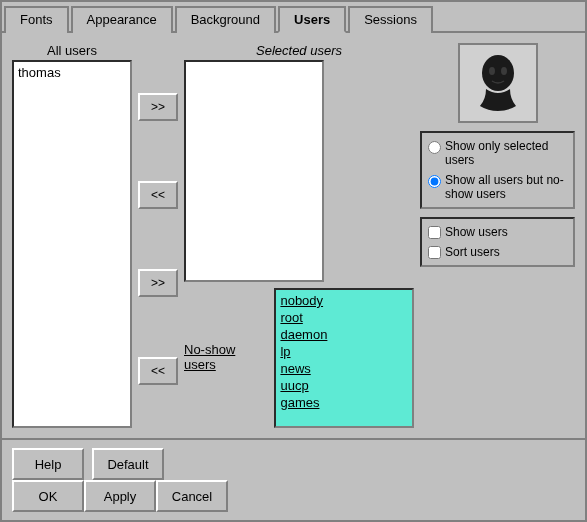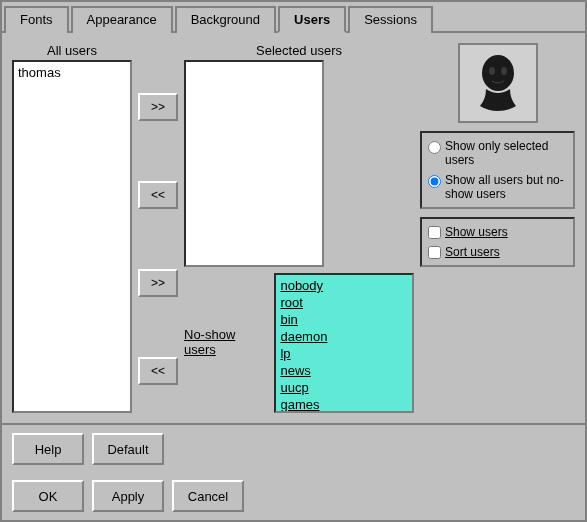--- a/index.html
+++ b/index.html
@@ -84,20 +84,21 @@
       font-size: 12px;
       display: flex;
       align-items: center;
       justify-content: center;
     }
 
     .selected-users-area {
       display: flex;
       flex-direction: column;
       flex: 1;
+      font-style: italic;
     }
 
     .selected-list {
       border: 2px inset #808080;
       background: white;
       width: 140px;
       flex: 1;
       padding: 2px;
       font-size: 13px;
     }
@@ -159,42 +160,39 @@
       display: flex;
       flex-direction: column;
       gap: 6px;
     }
 
     .checkbox-item {
       display: flex;
       align-items: flex-end;
       gap: 4px;
       font-size: 12px;
-      text-decoration: underline;
     }
 
     
     .bottom-bar {
       display: flex;
       flex-direction: column;
       justify-content: flex-end;
       padding: 8px 10px;
       border-top: 2px solid #808080;
       background: #c0c0c0;
     }
 
     .bottom-left {
       display: flex;
       gap: 8px;
     }
 
     .bottom-right {
       display: flex;
-      gap: 8px;
-      margin-top: 15px;
     }
 
     .btn {
       min-width: 72px;
       height: 32px;
       background: #c0c0c0;
       border: 2px solid;
       border-color: #ffffff #808080 #808080 #ffffff;
       cursor: pointer;
       font-size: 13px;
@@ -316,21 +314,20 @@
         <div class="selected-users-area">
           <div class="section-label">Selected users</div>
           <div class="selected-list" style="height: 185px; border: 2px inset #808080; background: white;"></div>
         </div>
 
         <div class="no-show-area">
           <div class="section-label">No-show users</div>
           <div class="no-show-list">
             <div class="list-item">nobody</div>
             <div class="list-item">root</div>
-            <div class="list-item">bin</div>
             <div class="list-item">daemon</div>
             <div class="list-item">lp</div>
             <div class="list-item">news</div>
             <div class="list-item">uucp</div>
             <div class="list-item">games</div>
 
           </div>
         </div>
       </div>
 

